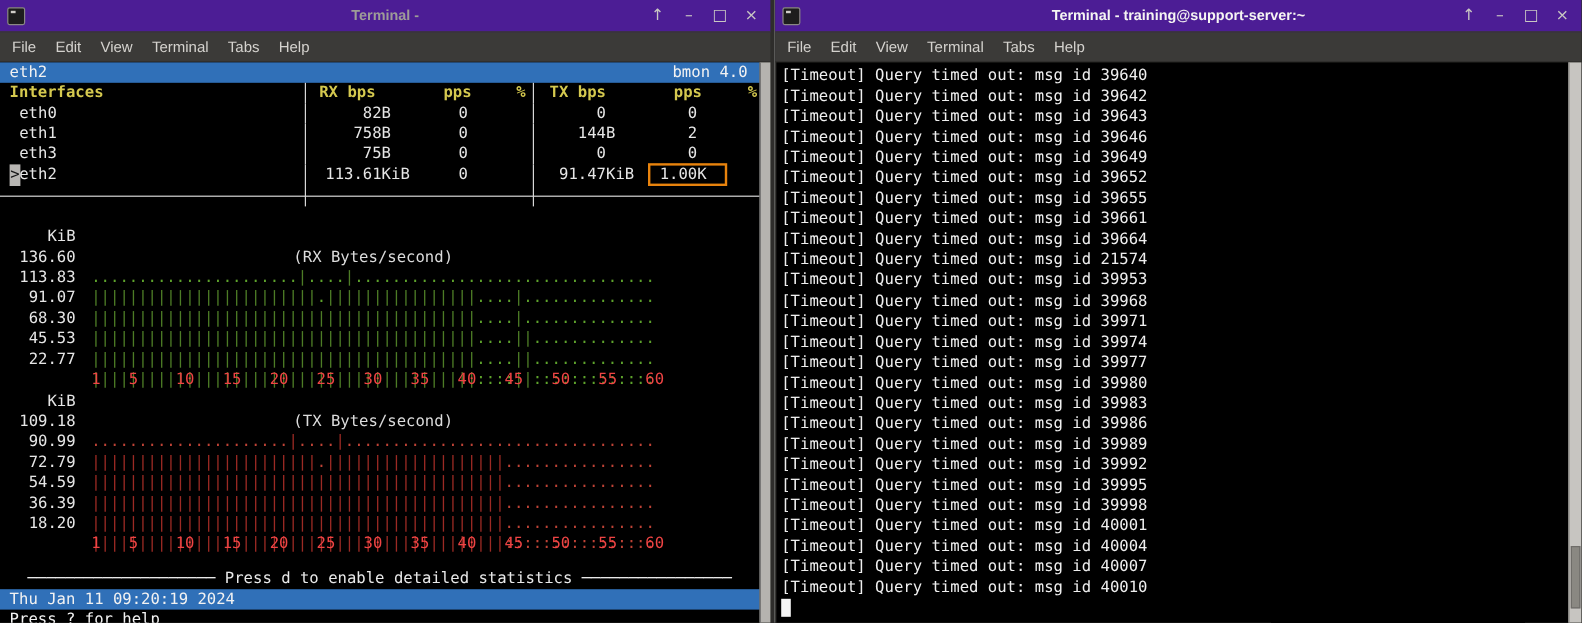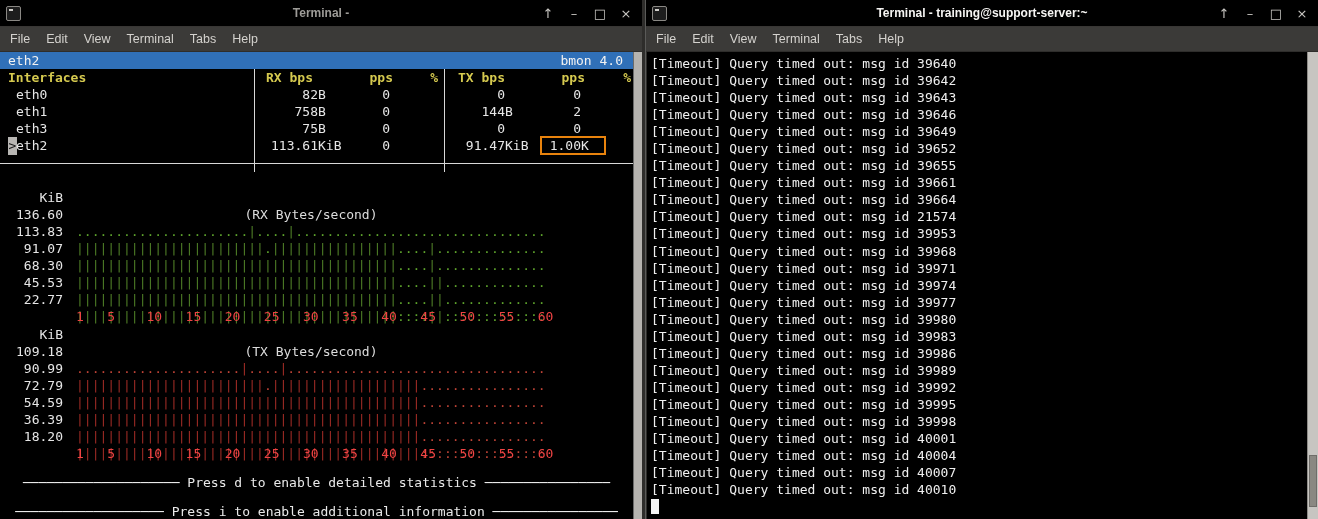--- a/index.html
+++ b/index.html
@@ -1,21 +1,21 @@
 <!DOCTYPE html>
 <html><head>
 <meta charset="utf-8">
 <style>
   * { margin:0; padding:0; box-sizing:border-box; }
   html,body { width:1318px; height:519px; background:#2e2d2b; overflow:hidden;
               font-family:"DejaVu Sans Mono", monospace; }
   .desktop { position:relative; width:1318px; height:519px; background:#2e2d2b; }
 
   .window { position:absolute; top:0; height:519px; }
-  .titlebar { position:absolute; left:0; right:0; top:0; height:27px; background:#000000;
+  .titlebar { position:absolute; left:0; right:0; top:0; height:27px; background:#4c1d95;
               border-bottom:1px solid #383634; display:flex; align-items:center;
               font-family:"Liberation Sans", sans-serif; }
   .win-icon { width:15px; height:15px; margin-left:6px; background:#1d1d1d;
               border:1px solid #8a8884; border-radius:2px; position:relative; flex:0 0 auto; }
   .win-icon::after { content:""; position:absolute; left:2px; top:2px; width:4px; height:2px; background:#cfcdc9; }
   .title { position:absolute; left:0; right:0; text-align:center; font-size:12px; font-weight:bold; }
   .title.dim { color:#9e9c98; }
   .title.lit { color:#f6f5f3; }
   .controls { position:absolute; right:8px; top:0; height:27px; display:flex; gap:10px; align-items:center; }
   .ctrl { color:#c9c7c3; font-size:13px; width:16px; text-align:center; cursor:default;
@@ -229,21 +229,20 @@
       <div class="row tx">
         <span class="glabel">18.20</span>
         <span class="bars"><span class="b">|</span><span class="b">|</span><span class="b">|</span><span class="b">|</span><span class="b">|</span><span class="b">|</span><span class="b">|</span><span class="b">|</span><span class="b">|</span><span class="b">|</span><span class="b">|</span><span class="b">|</span><span class="b">|</span><span class="b">|</span><span class="b">|</span><span class="b">|</span><span class="b">|</span><span class="b">|</span><span class="b">|</span><span class="b">|</span><span class="b">|</span><span class="b">|</span><span class="b">|</span><span class="b">|</span><span class="b">|</span><span class="b">|</span><span class="b">|</span><span class="b">|</span><span class="b">|</span><span class="b">|</span><span class="b">|</span><span class="b">|</span><span class="b">|</span><span class="b">|</span><span class="b">|</span><span class="b">|</span><span class="b">|</span><span class="b">|</span><span class="b">|</span><span class="b">|</span><span class="b">|</span><span class="b">|</span><span class="b">|</span><span class="b">|</span><span class="d">:</span><span class="d">:</span><span class="d">:</span><span class="d">:</span><span class="d">:</span><span class="d">:</span><span class="d">:</span><span class="d">:</span><span class="d">:</span><span class="d">:</span><span class="d">:</span><span class="d">:</span><span class="d">:</span><span class="d">:</span><span class="d">:</span><span class="d">:</span></span>
       </div>
       <div class="row">
         <span class="axis">1   5    10   15   20   25   30   35   40   45   50   55   60</span>
       </div>
 
       <div class="row"></div>
       <div class="row msgline" style="text-align:center">──────────────────── Press d to enable detailed statistics ────────────────</div>
-      <div class="row msgline" style="text-align:center">─────────────────── Press i to enable additional information ────────────────</div>
 
       <div class="row statusbar">
         <span>Thu Jan 11 09:20:19 2024</span>
         <span>Press ? for help</span>
       </div>
     </div>
 
     <div class="sb sb-left"></div>
   </div>
 

